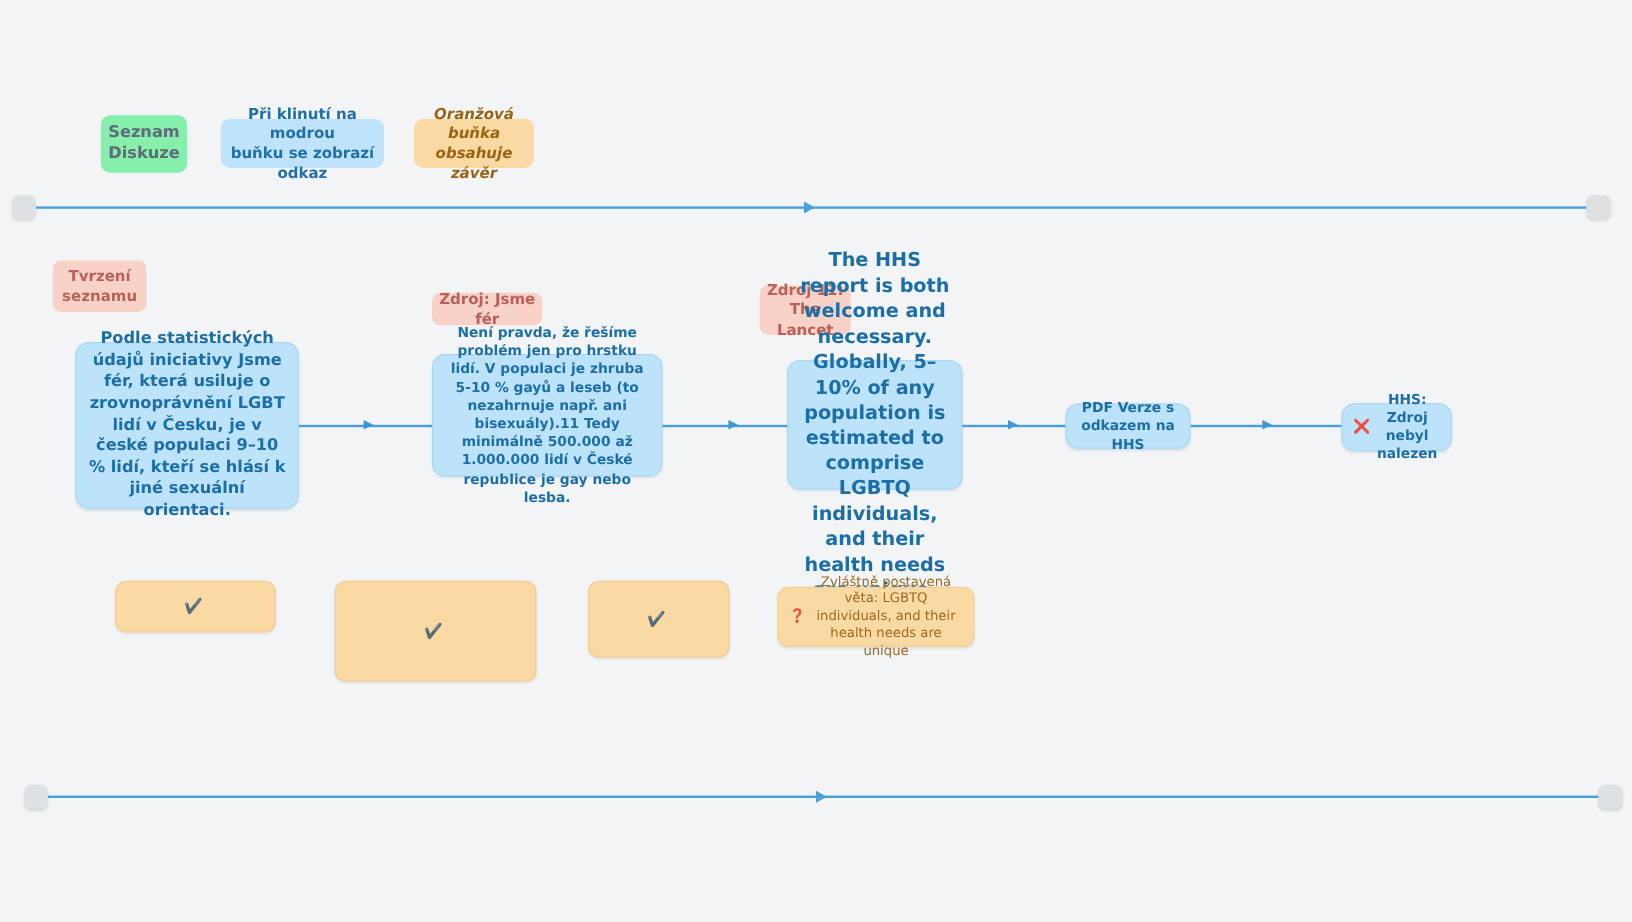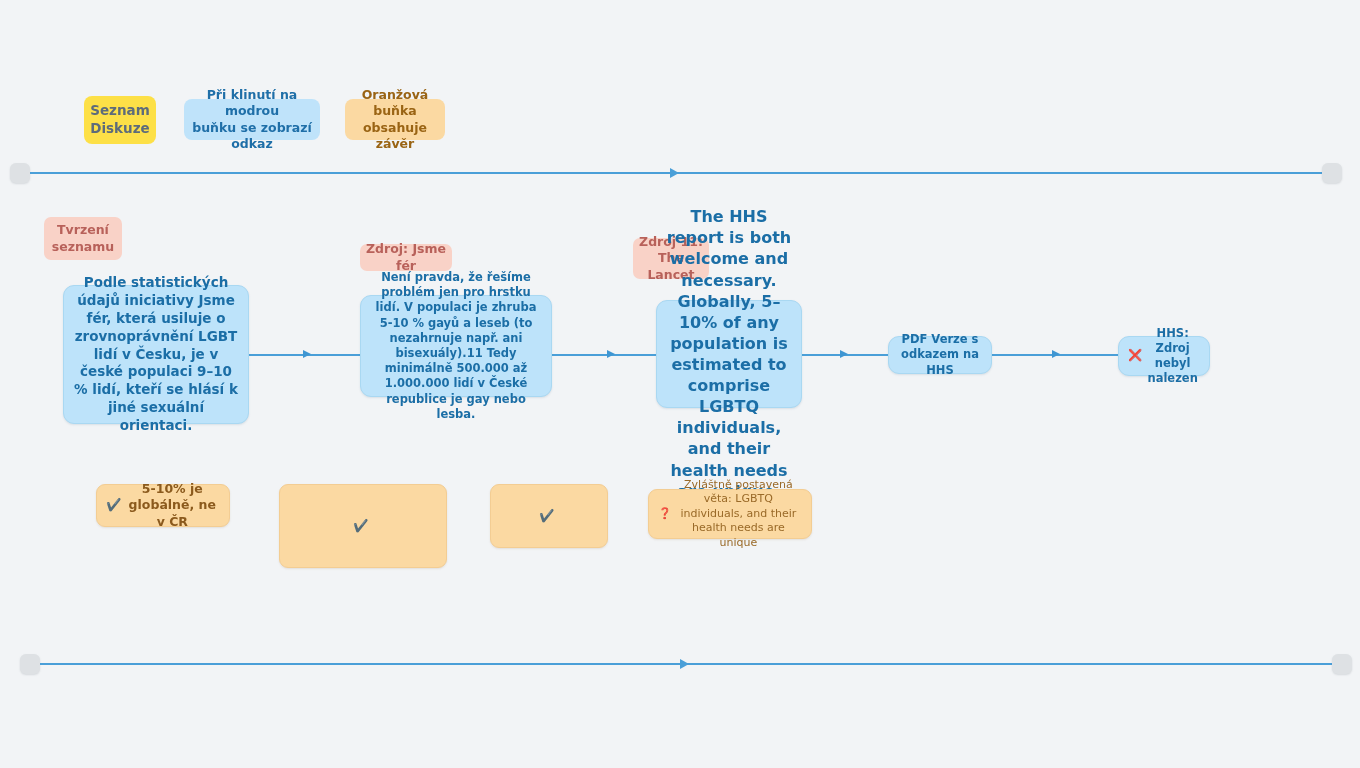--- a/index.html
+++ b/index.html
@@ -27,21 +27,21 @@
     align-items: center;
     justify-content: center;
     text-align: center;
     border-radius: 9px;
     line-height: 1.32;
     white-space: pre-line;
   }
 
   
   .chip-grey {
-    background: #fde047;
+    background: #86efac;
     color: #5d6b7b;
     font-weight: bold;
     font-size: 13.5px;
     border-radius: 8px;
   }
   .chip-blue {
     background: #bfe3fa;
     color: #1f6fa8;
     font-weight: bold;
     font-size: 12.5px;
@@ -140,21 +140,21 @@
 <body>
 
 <div class="canvas">
 
   <div class="node chip-grey" style="left:84px; top:96px; width:72px; height:48px;">Seznam
 Diskuze</div>
 
   <div class="node chip-blue" style="left:184px; top:99px; width:136px; height:41px;">Při klinutí na modrou
 buňku se zobrazí odkaz</div>
 
-  <div class="node chip-orange" style="left:345px; top:99px; width:100px; height:41px;">Oranžová buňka
+  <div class="node chip-orange" style="left:345px; top:99px; width:100px; height:41px;font-style:italic;">Oranžová buňka
 obsahuje závěr</div>
 
   <div class="rail-handle" style="left:10px; top:163px;"></div>
   <div class="rail" style="left:30px; top:172px; width:1292px;"></div>
   <div class="rail-arrow" style="left:670px; top:168px;"></div>
   <div class="rail-handle" style="left:1322px; top:163px;"></div>
 
   <div class="node tag-pink" style="left:44px; top:217px; width:78px; height:43px;">Tvrzení
 seznamu</div>
 
@@ -183,22 +183,21 @@
 
   <div class="node cell-blue" style="left:888px; top:336px; width:104px; height:38px; font-size:11.5px;">PDF Verze s
 odkazem na HHS</div>
 
   <div class="node cell-blue" style="left:1118px; top:336px; width:92px; height:40px; font-size:11.5px;">
     <span class="mark mark-cross">❌</span><span>HHS: Zdroj
 nebyl nalezen</span>
   </div>
 
   <div class="node cell-orange" style="left:96px; top:484px; width:134px; height:43px; font-size:12.5px;">
-    <span class="mark mark-check">✔️</span><span>5-10% je
-globálně, ne v ČR</span>
+    <span class="mark mark-check">✔️</span>
   </div>
 
   <div class="node cell-orange" style="left:279px; top:484px; width:168px; height:84px; font-size:12.5px;">
     <span class="mark mark-check">✔️</span>
   </div>
 
   <div class="node cell-orange" style="left:490px; top:484px; width:118px; height:64px; font-size:12.5px;">
     <span class="mark mark-check">✔️</span>
   </div>
 

